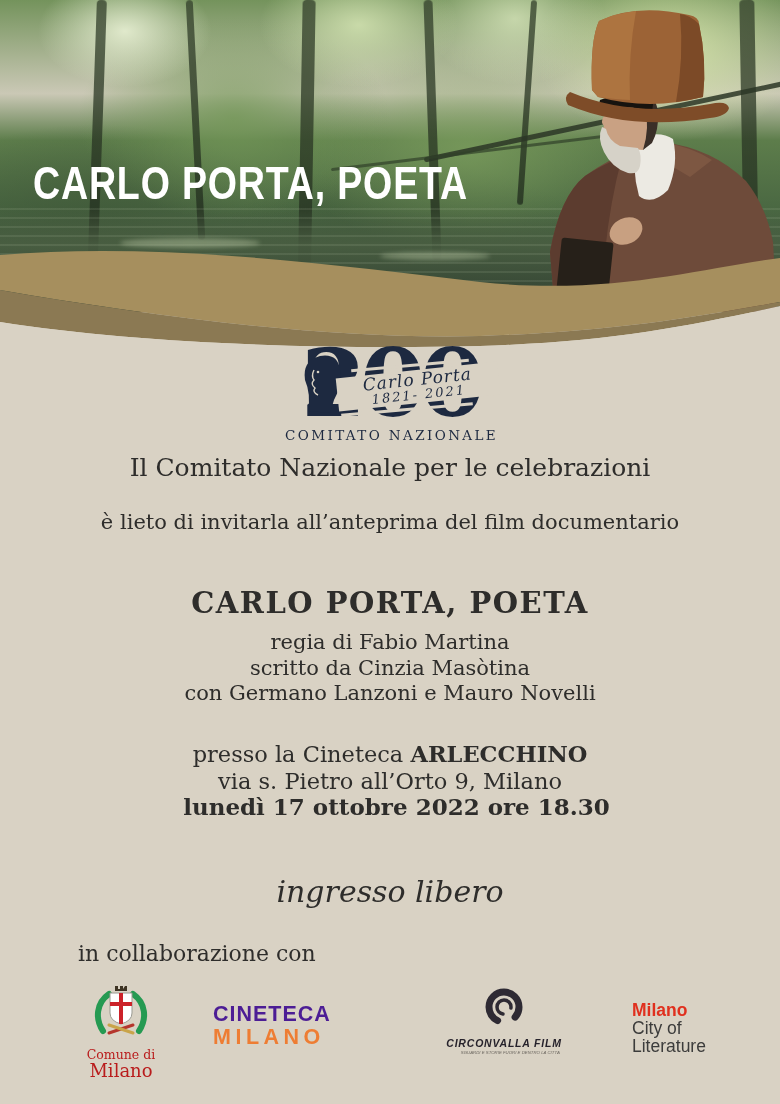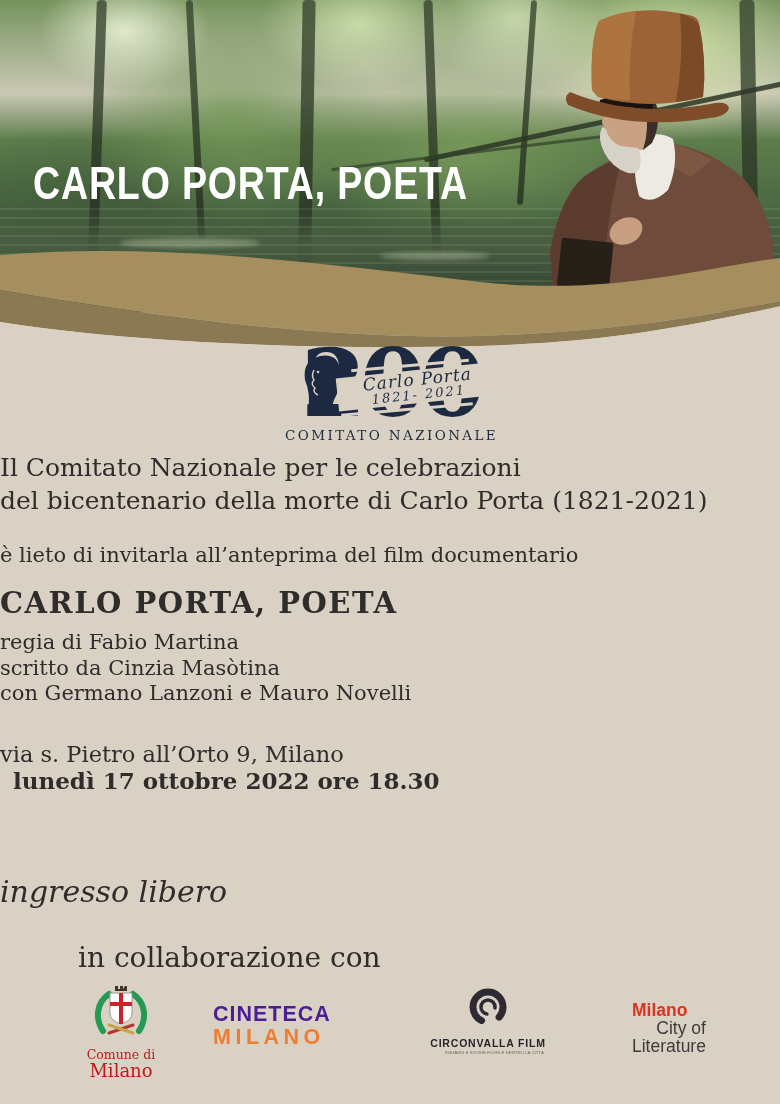--- a/index.html
+++ b/index.html
@@ -58,45 +58,45 @@
   .s1{left:66px;top:18px;width:118px;}
   .s2{left:56px;top:62px;width:132px;}
   .script-band{
     position:absolute;left:52px;top:24px;width:156px;transform:rotate(-6deg);
     background:#d9d2c4;padding:0 3px 1px 3px;text-align:center;
   }
   .script-name{font-style:italic;font-size:17px;line-height:18px;letter-spacing:1px;}
   .script-years{font-style:italic;font-size:13px;line-height:14px;letter-spacing:2px;}
   .committee{font-size:13.5px;letter-spacing:2.4px;margin-top:7px;white-space:nowrap;}
   
-  .center-block{position:absolute;left:0;width:780px;text-align:left;}
+  .center-block{position:absolute;left:0;width:780px;text-align:center;}
   .invite{top:451px;font-size:25px;line-height:33px;}
   .invite-small{font-size:21px;margin-top:22px;}
   .film{top:586px;}
   .film-title{font-size:29px;font-weight:700;letter-spacing:1.5px;}
   .film-credits{font-size:21px;line-height:25.5px;margin-top:10px;}
   .venue{top:741px;font-size:22.5px;line-height:26.5px;}
   .venue-bold{font-weight:700;}
   .venue-date{font-weight:700;font-size:23px;margin-left:13px;}
   .admission{top:874px;font-style:italic;font-size:30px;}
-  .collab{position:absolute;left:78px;top:941px;font-size:28px;}
+  .collab{position:absolute;left:78px;top:941px;font-size:22px;}
   
   .partner{position:absolute;text-align:center;}
   .comune{left:64px;top:985px;width:114px;color:#b91c1c;}
   .comune-l1{font-size:12.5px;line-height:13px;margin-top:3px;}
   .comune-l2{font-size:18px;line-height:19px;}
   .cineteca{left:213px;top:1003px;text-align:left;font-family:"Liberation Sans",sans-serif;font-weight:700;}
   .cineteca-l1{font-size:21.5px;line-height:23px;letter-spacing:1px;color:#4c1d95;}
   .cineteca-l2{font-size:21.5px;line-height:23px;letter-spacing:4.5px;color:#ee7d33;}
-  .circonvalla{left:428px;top:985px;width:120px;color:#26222b;}
+  .circonvalla{left:444px;top:985px;width:120px;color:#26222b;font-style:italic;}
   .circ-name{font-family:"Liberation Sans",sans-serif;font-weight:700;font-size:10.5px;letter-spacing:.8px;margin-top:4px;white-space:nowrap;}
   .circ-tag{font-family:"Liberation Sans",sans-serif;font-size:6px;transform:scale(.72);transform-origin:center top;color:#6a655e;white-space:nowrap;margin-top:1px;}
   .mcl{left:632px;top:1001px;text-align:left;font-family:"Liberation Sans",sans-serif;}
   .mcl-l1{font-size:17.5px;line-height:18px;font-weight:700;color:#e0301e;}
-  .mcl-l2,.mcl-l3{font-size:17.5px;line-height:18px;color:#3c3c3b;text-align:right;}
+  .mcl-l2,.mcl-l3{font-size:17.5px;line-height:18px;color:#3c3c3b;}
 </style>
 </head>
 <body>
 
 <div class="poster">
 
   <div class="photo">
     <div class="trunk t1"></div>
     <div class="trunk t2"></div>
     <div class="trunk t3"></div>
@@ -157,34 +157,34 @@
     </svg>
     <div class="script-band">
       <div class="script-name">Carlo Porta</div>
       <div class="script-years">1821- 2021</div>
     </div>
     <div class="committee">COMITATO NAZIONALE</div>
   </div>
 
   <div class="center-block invite">
     <div>Il Comitato Nazionale per le celebrazioni</div>
-    <div>del bicentenario della morte di Carlo Porta (1821-2021)</div>
     <div class="invite-small">è lieto di invitarla all’anteprima del film documentario</div>
   </div>
 
   <div class="center-block film">
     <div class="film-title">CARLO PORTA, POETA</div>
     <div class="film-credits">
       <div>regia di Fabio Martina</div>
       <div>scritto da Cinzia Masòtina</div>
       <div>con Germano Lanzoni e Mauro Novelli</div>
     </div>
   </div>
 
   <div class="center-block venue">
+    <div><span>presso la Cineteca </span><span class="venue-bold">ARLECCHINO</span></div>
     <div>via s. Pietro all’Orto 9, Milano</div>
     <div class="venue-date">lunedì 17 ottobre 2022 ore 18.30</div>
   </div>
 
   <div class="center-block admission">ingresso libero</div>
 
   <div class="collab">in collaborazione con</div>
 
   <div class="partner comune">
     <svg width="64" height="56" viewBox="0 0 64 56">

